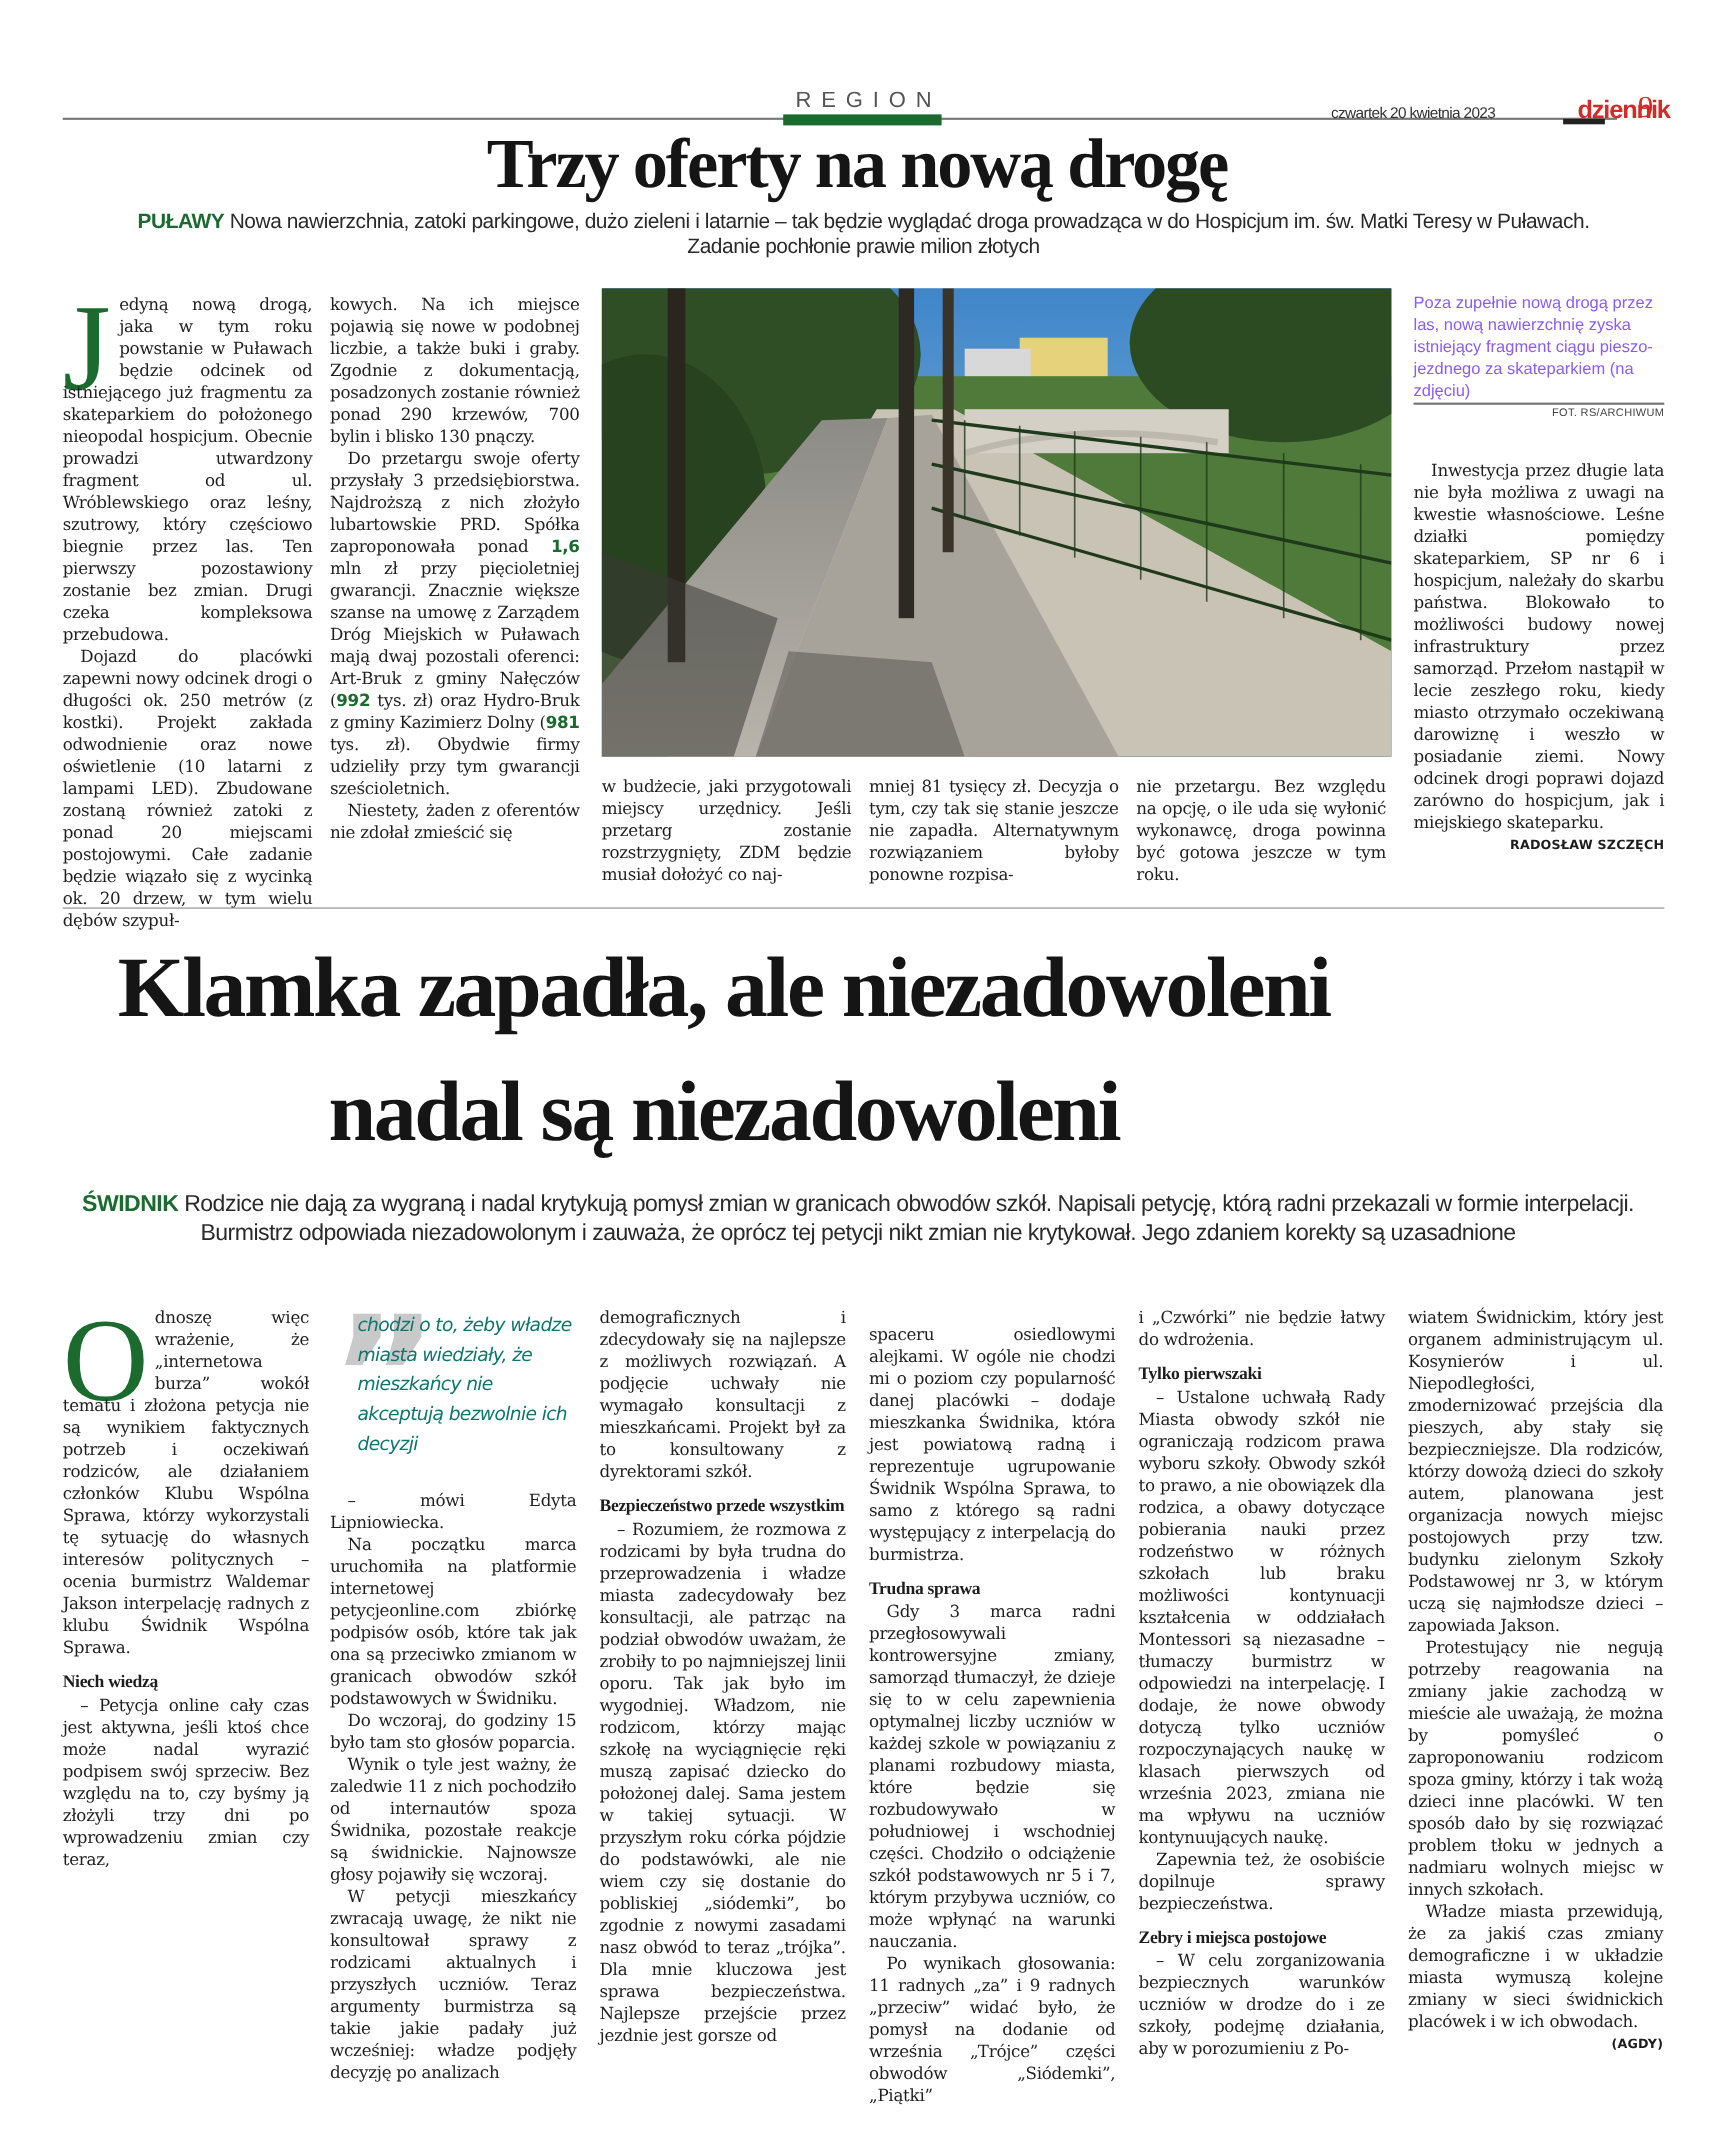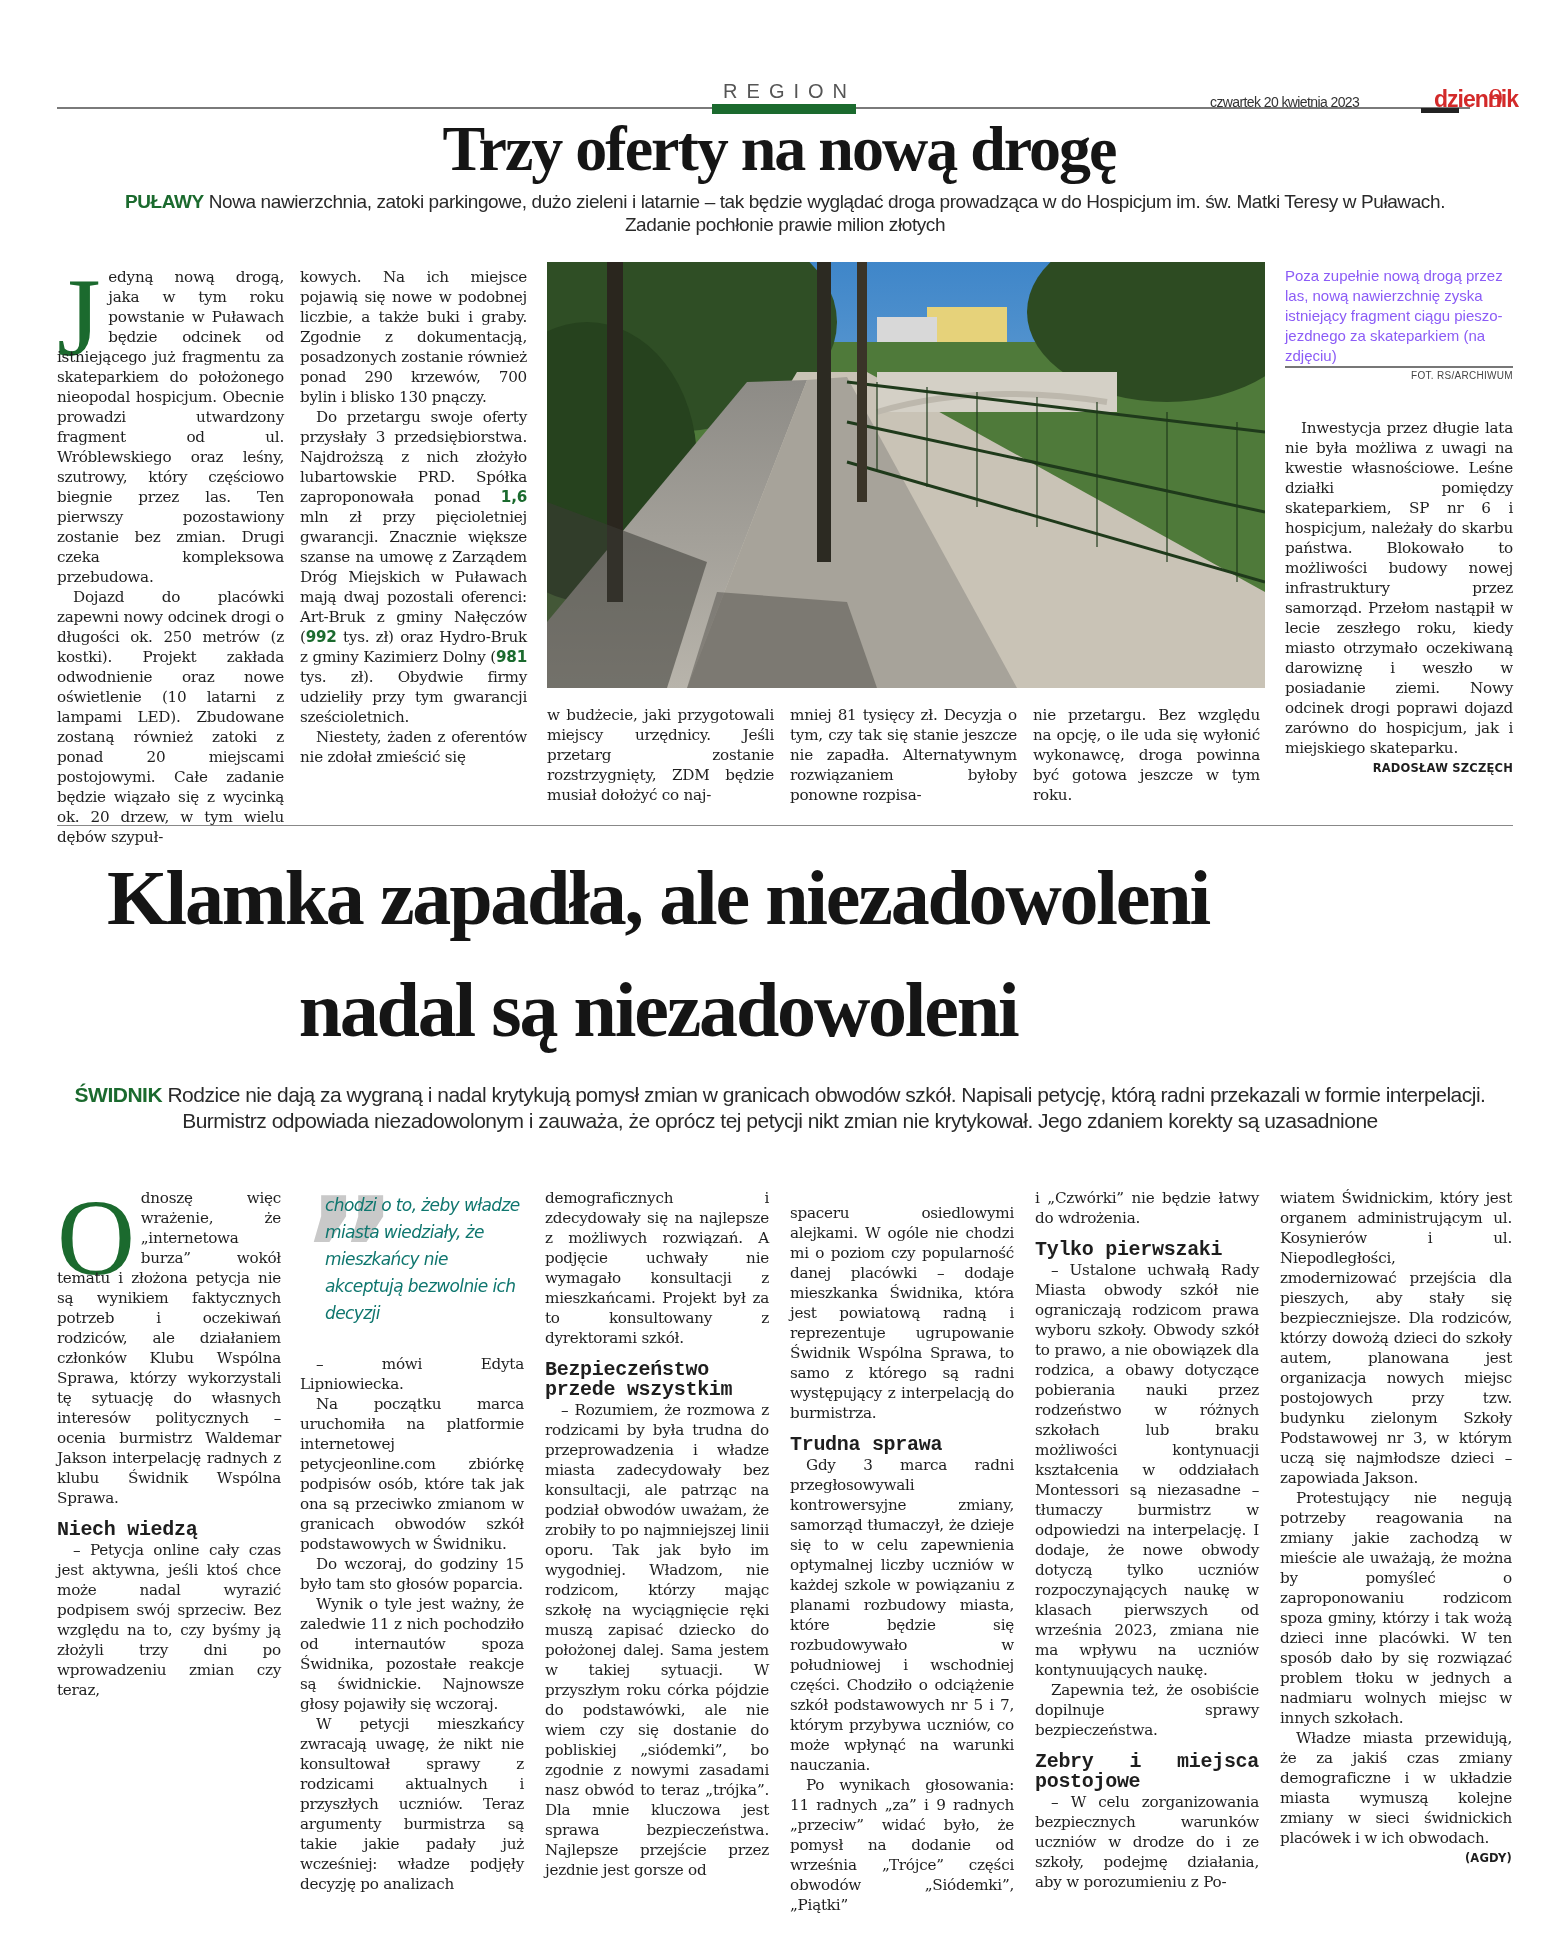--- a/index.html
+++ b/index.html
@@ -21,21 +21,21 @@
   .headline1 { position: absolute; left: 0; top: 112px; width: 1558px; text-align: center;
     font-family: "Liberation Serif", serif; font-weight: bold; font-size: 64px; letter-spacing: -2px; color: #151515; }
   .lead1 { position: absolute; left: 90px; top: 190px; width: 1390px; text-align: center;
     font-family: "Liberation Sans", sans-serif; font-size: 19px; line-height: 23px; color: #2a2a2a; letter-spacing: -0.4px; }
   .lead-kicker { color: #1b6a2e; font-weight: bold; }
 
   .col { position: absolute; font-family: "DejaVu Serif", serif; font-size: 15.2px; line-height: 20px;
     color: #1e1e1e; text-align: justify; hyphens: manual; letter-spacing: -0.25px; }
   .col p { text-indent: 16px; }
   .col p.noindent { text-indent: 0; }
-  .col h4 { font-family: Liberation Mono, monospace; font-weight: bold; font-size: 20px; line-height: 20px;
+  .col h4 { font-family: Liberation Serif, serif; font-weight: bold; font-size: 16px; line-height: 20px;
     margin-top: 12px; text-indent: 0; letter-spacing: -0.3px; }
   .green { color: #1b6a2e; font-weight: bold; font-family: "DejaVu Sans", sans-serif; }
   .dropcap { float: left; font-family: "Liberation Serif", serif; color: #1b6a2e; line-height: 1; }
   .dropcap.j { font-size: 112px; margin: -6px 8px 0 0; height: 86px; }
   .dropcap.o { font-size: 108px; margin: -4px 6px 0 0; height: 82px; }
 
   .photo { position: absolute; left: 547px; top: 262px; width: 718px; height: 426px; overflow: hidden; background: #7aa0c0; }
 
   .caption { position: absolute; left: 1285px; top: 266px; width: 228px;
     font-family: "Liberation Sans", sans-serif; font-size: 15px; line-height: 20px; color: #8b5cf6; }

